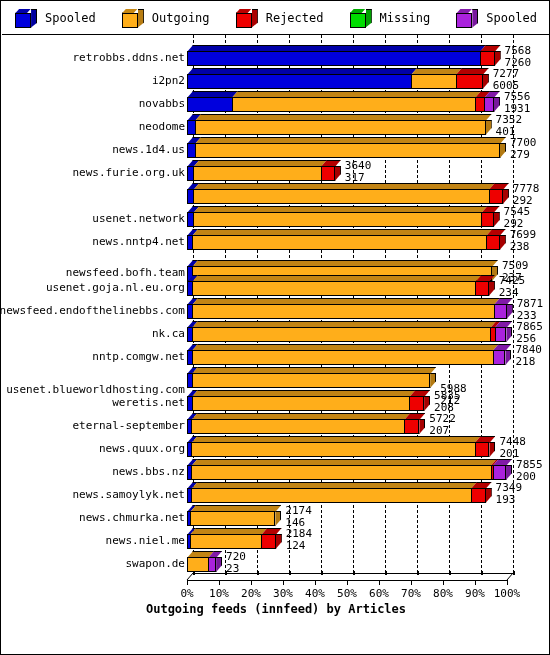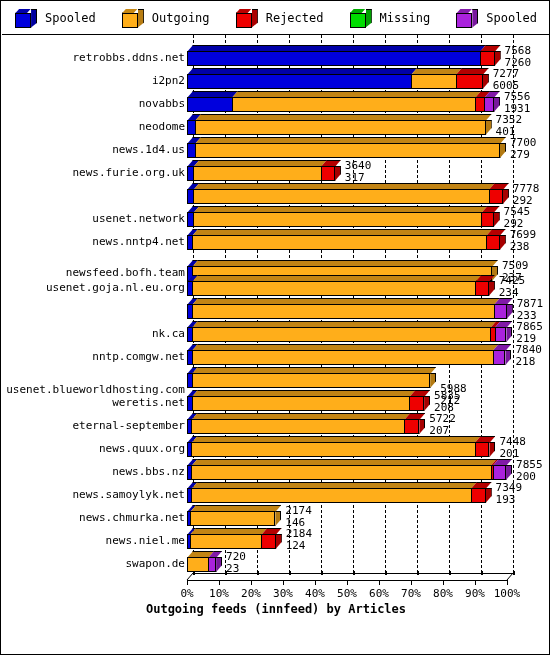--- a/index.html
+++ b/index.html
@@ -261,20 +261,21 @@
         <div class="seg" style="left: 190.12px; width: 283.2px; background: rgb(255, 174, 26); border-right: none;"></div>
         <div class="segtop" style="left: 473.32px; width: 19.44px; background: rgb(181, 0, 0); clip-path: polygon(6px 0px, 100% 0px, calc(100% - 6px) 100%, 0px 100%); border-top: 1px solid rgb(0, 0, 0); box-sizing: border-box;"></div>
         <div class="seg" style="left: 473.32px; width: 13.44px; background: rgb(238, 0, 0); border-right: 1px solid rgb(0, 0, 0);"></div>
         <div class="segside" style="left: 486.76px; top: 6px; background: rgb(167, 0, 0); clip-path: polygon(0px 0px, 100% -7px, 100% calc(100% - 7px), 0px 100%);"></div>
         <div class="vals" style="left: 496.76px; top: 0px;">
           <div>7425</div>
           <div>234</div>
         </div>
       </div>
       <div class="row" style="top: 263px; height: 23px;">
+        <div class="ylabel" style="top: 7px;">newsfeed.endofthelinebbs.com</div>
         <div class="segtop" style="left: 185px; width: 11.12px; background: rgb(0, 0, 168); clip-path: polygon(6px 0px, 100% 0px, calc(100% - 6px) 100%, 0px 100%); border-top: 1px solid rgb(0, 0, 0); box-sizing: border-box;"></div>
         <div class="seg" style="left: 185px; width: 5.12px; background: rgb(0, 0, 221); border-right: none;"></div>
         <div class="segtop" style="left: 190.12px; width: 307.76px; background: rgb(194, 132, 20); clip-path: polygon(6px 0px, 100% 0px, calc(100% - 6px) 100%, 0px 100%); border-top: 1px solid rgb(0, 0, 0); box-sizing: border-box;"></div>
         <div class="seg" style="left: 190.12px; width: 301.76px; background: rgb(255, 174, 26); border-right: none;"></div>
         <div class="segtop" style="left: 491.88px; width: 18.8px; background: rgb(129, 26, 168); clip-path: polygon(6px 0px, 100% 0px, calc(100% - 6px) 100%, 0px 100%); border-top: 1px solid rgb(0, 0, 0); box-sizing: border-box;"></div>
         <div class="seg" style="left: 491.88px; width: 12.8px; background: rgb(170, 34, 221); border-right: 1px solid rgb(0, 0, 0);"></div>
         <div class="segside" style="left: 504.68px; top: 6px; background: rgb(119, 24, 155); clip-path: polygon(0px 0px, 100% -7px, 100% calc(100% - 7px), 0px 100%);"></div>
         <div class="vals" style="left: 514.68px; top: 0px;">
           <div>7871</div>
           <div>233</div>
@@ -286,21 +287,21 @@
         <div class="seg" style="left: 185px; width: 4.8px; background: rgb(0, 0, 221); border-right: none;"></div>
         <div class="segtop" style="left: 189.8px; width: 304.56px; background: rgb(194, 132, 20); clip-path: polygon(6px 0px, 100% 0px, calc(100% - 6px) 100%, 0px 100%); border-top: 1px solid rgb(0, 0, 0); box-sizing: border-box;"></div>
         <div class="seg" style="left: 189.8px; width: 298.56px; background: rgb(255, 174, 26); border-right: none;"></div>
         <div class="segtop" style="left: 488.36px; width: 10.16px; background: rgb(181, 0, 0); clip-path: polygon(6px 0px, 100% 0px, calc(100% - 6px) 100%, 0px 100%); border-top: 1px solid rgb(0, 0, 0); box-sizing: border-box;"></div>
         <div class="seg" style="left: 488.36px; width: 4.16px; background: rgb(238, 0, 0); border-right: none;"></div>
         <div class="segtop" style="left: 492.52px; width: 17.84px; background: rgb(129, 26, 168); clip-path: polygon(6px 0px, 100% 0px, calc(100% - 6px) 100%, 0px 100%); border-top: 1px solid rgb(0, 0, 0); box-sizing: border-box;"></div>
         <div class="seg" style="left: 492.52px; width: 11.84px; background: rgb(170, 34, 221); border-right: 1px solid rgb(0, 0, 0);"></div>
         <div class="segside" style="left: 504.36px; top: 6px; background: rgb(119, 24, 155); clip-path: polygon(0px 0px, 100% -7px, 100% calc(100% - 7px), 0px 100%);"></div>
         <div class="vals" style="left: 514.36px; top: 0px;">
           <div>7865</div>
-          <div>219</div>
+          <div>256</div>
         </div>
       </div>
       <div class="row" style="top: 309px; height: 23px;">
         <div class="ylabel" style="top: 7px;">nntp.comgw.net</div>
         <div class="segtop" style="left: 185px; width: 10.8px; background: rgb(0, 0, 168); clip-path: polygon(6px 0px, 100% 0px, calc(100% - 6px) 100%, 0px 100%); border-top: 1px solid rgb(0, 0, 0); box-sizing: border-box;"></div>
         <div class="seg" style="left: 185px; width: 4.8px; background: rgb(0, 0, 221); border-right: none;"></div>
         <div class="segtop" style="left: 189.8px; width: 306.8px; background: rgb(194, 132, 20); clip-path: polygon(6px 0px, 100% 0px, calc(100% - 6px) 100%, 0px 100%); border-top: 1px solid rgb(0, 0, 0); box-sizing: border-box;"></div>
         <div class="seg" style="left: 189.8px; width: 300.8px; background: rgb(255, 174, 26); border-right: none;"></div>
         <div class="segtop" style="left: 490.6px; width: 18.8px; background: rgb(129, 26, 168); clip-path: polygon(6px 0px, 100% 0px, calc(100% - 6px) 100%, 0px 100%); border-top: 1px solid rgb(0, 0, 0); box-sizing: border-box;"></div>
         <div class="seg" style="left: 490.6px; width: 12.8px; background: rgb(170, 34, 221); border-right: 1px solid rgb(0, 0, 0);"></div>

